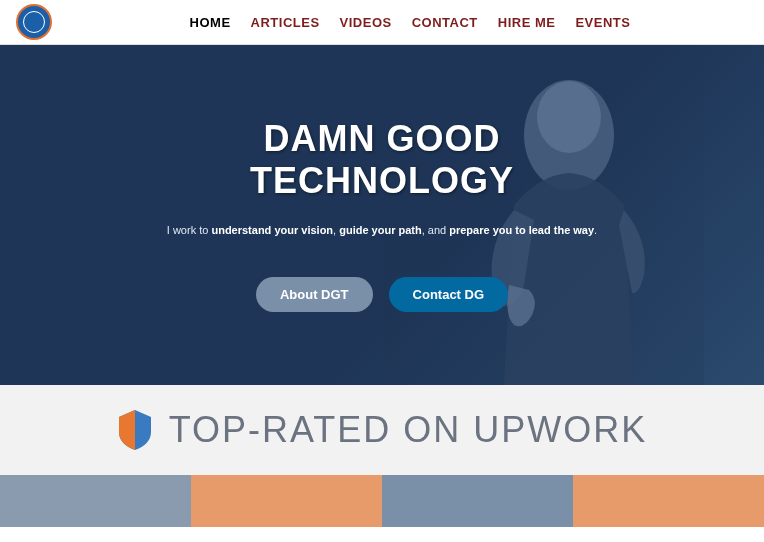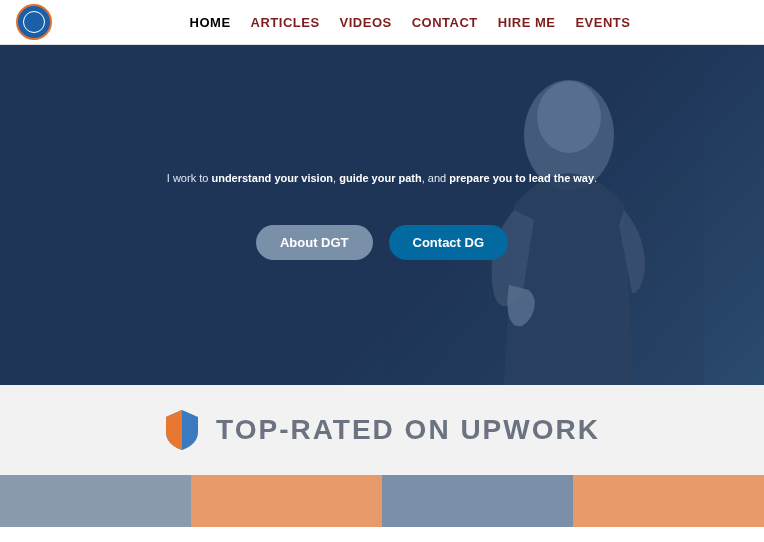--- a/index.html
+++ b/index.html
@@ -141,22 +141,22 @@
       display: flex;
       align-items: center;
       justify-content: center;
       gap: 16px;
     }
     .upwork-shield {
       width: 36px;
       height: 44px;
     }
     .upwork-title {
-      font-size: 28px;
-      font-weight: 700;
+      font-size: 36px;
+      font-weight: 400;
       color: #6b7280;
       text-transform: uppercase;
       letter-spacing: 2px;
     }
 
     
     .color-bars {
       display: flex;
       height: 52px;
     }
@@ -207,20 +207,21 @@
 
       <path d="M130 165 Q100 200 110 250 Q115 265 125 260 Q135 255 140 240 L150 175 Z" fill="#3a5070" opacity="0.85"></path>
 
       <path d="M125 240 Q120 270 130 280 Q140 285 148 270 Q155 255 145 245 Z" fill="#5a7090" opacity="0.8"></path>
 
       <path d="M240 165 Q265 195 260 230 Q255 250 248 248 L235 180 Z" fill="#3a5070" opacity="0.85"></path>
     </svg>
   </div>
 
   <div class="hero-content">
+    <h1 class="hero-title">DAMN GOOD TECHNOLOGY</h1>
     <p class="hero-subtitle">
       <span>I work to </span><b>understand your vision</b><span>, </span><b>guide your path</b><span>, and </span><b>prepare you to lead the way</b><span>.</span>
     </p>
     <div class="hero-buttons">
       <button class="btn-about">About DGT</button>
       <button class="btn-contact">Contact DG</button>
     </div>
   </div>
 </section>
 

